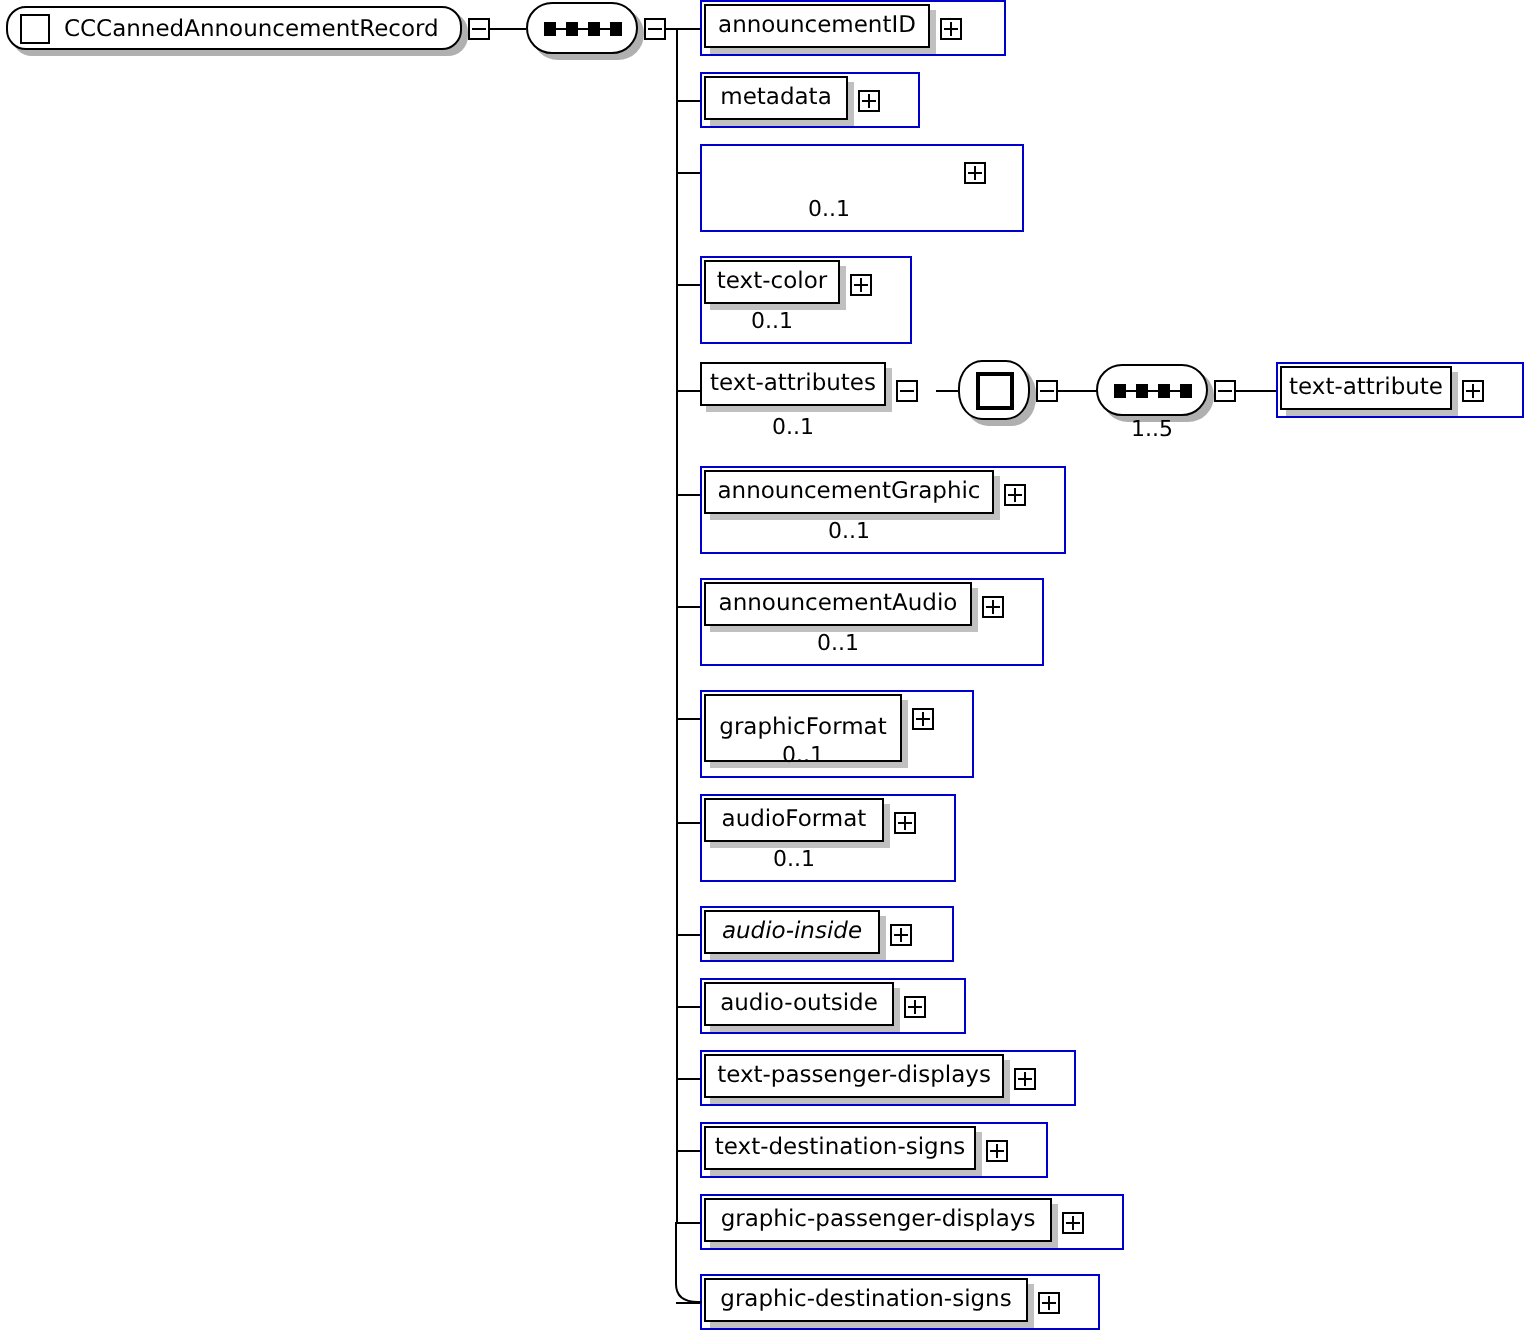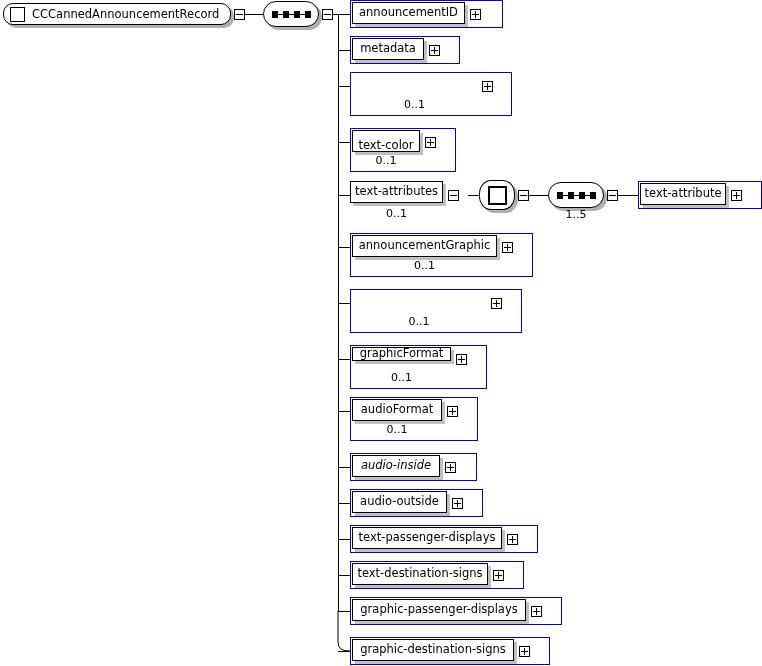--- a/index.html
+++ b/index.html
@@ -129,21 +129,21 @@
     <div class="hline" style="left: 338px; top: 50px; width: 12px;"></div>
     <div class="toggle plus" style="left: 429px; top: 45px;"></div>
     <div class="elem" style="left: 350px; top: 72px; width: 162px; height: 44px;">
       <div class="outer" style="width: 162px; height: 44px;"></div>
       <div class="card" style="left: 0px; top: 26px; width: 129px;">0..1</div>
     </div>
     <div class="hline" style="left: 338px; top: 86px; width: 12px;"></div>
     <div class="toggle plus" style="left: 482px; top: 81px;"></div>
     <div class="elem" style="left: 350px; top: 128px; width: 106px; height: 44px;">
       <div class="outer" style="width: 106px; height: 44px;"></div>
-      <div class="inner" style="width: 68px; height: 22px; align-items: flex-end;">
+      <div class="inner" style="width: 68px; height: 22px;">
         <span class="label">text-color</span>
       </div>
       <div class="card" style="left: 0px; top: 26px; width: 72px;">0..1</div>
     </div>
     <div class="hline" style="left: 338px; top: 142px; width: 12px;"></div>
     <div class="toggle plus" style="left: 425px; top: 137px;"></div>
     <div class="elem plain" style="left: 350px; top: 181px; width: 93px; height: 44px;">
       <div class="inner" style="width: 93px; height: 22px;">
         <span class="label">text-attributes</span>
       </div>
@@ -155,27 +155,30 @@
       <div class="outer" style="width: 183px; height: 44px;"></div>
       <div class="inner" style="width: 145px; height: 22px;">
         <span class="label">announcementGraphic</span>
       </div>
       <div class="card" style="left: 0px; top: 26px; width: 149px;">0..1</div>
     </div>
     <div class="hline" style="left: 338px; top: 247px; width: 12px;"></div>
     <div class="toggle plus" style="left: 502px; top: 242px;"></div>
     <div class="elem" style="left: 350px; top: 289px; width: 172px; height: 44px;">
       <div class="outer" style="width: 172px; height: 44px;"></div>
+      <div class="inner" style="width: 134px; height: 22px;">
+        <span class="label">announcementAudio</span>
+      </div>
       <div class="card" style="left: 0px; top: 26px; width: 138px;">0..1</div>
     </div>
     <div class="hline" style="left: 338px; top: 303px; width: 12px;"></div>
     <div class="toggle plus" style="left: 491px; top: 298px;"></div>
     <div class="elem" style="left: 350px; top: 345px; width: 137px; height: 44px;">
       <div class="outer" style="width: 137px; height: 44px;"></div>
-      <div class="inner" style="width: 99px; height: 14px;">
+      <div class="inner" style="width: 99px; height: 34px;">
         <span class="label">graphicFormat</span>
       </div>
       <div class="card" style="left: 0px; top: 26px; width: 103px;">0..1</div>
     </div>
     <div class="hline" style="left: 338px; top: 359px; width: 12px;"></div>
     <div class="toggle plus" style="left: 456px; top: 354px;"></div>
     <div class="elem" style="left: 350px; top: 397px; width: 128px; height: 44px;">
       <div class="outer" style="width: 128px; height: 44px;"></div>
       <div class="inner" style="width: 90px; height: 22px; text-align: right;">
         <span class="label">audioFormat</span>

